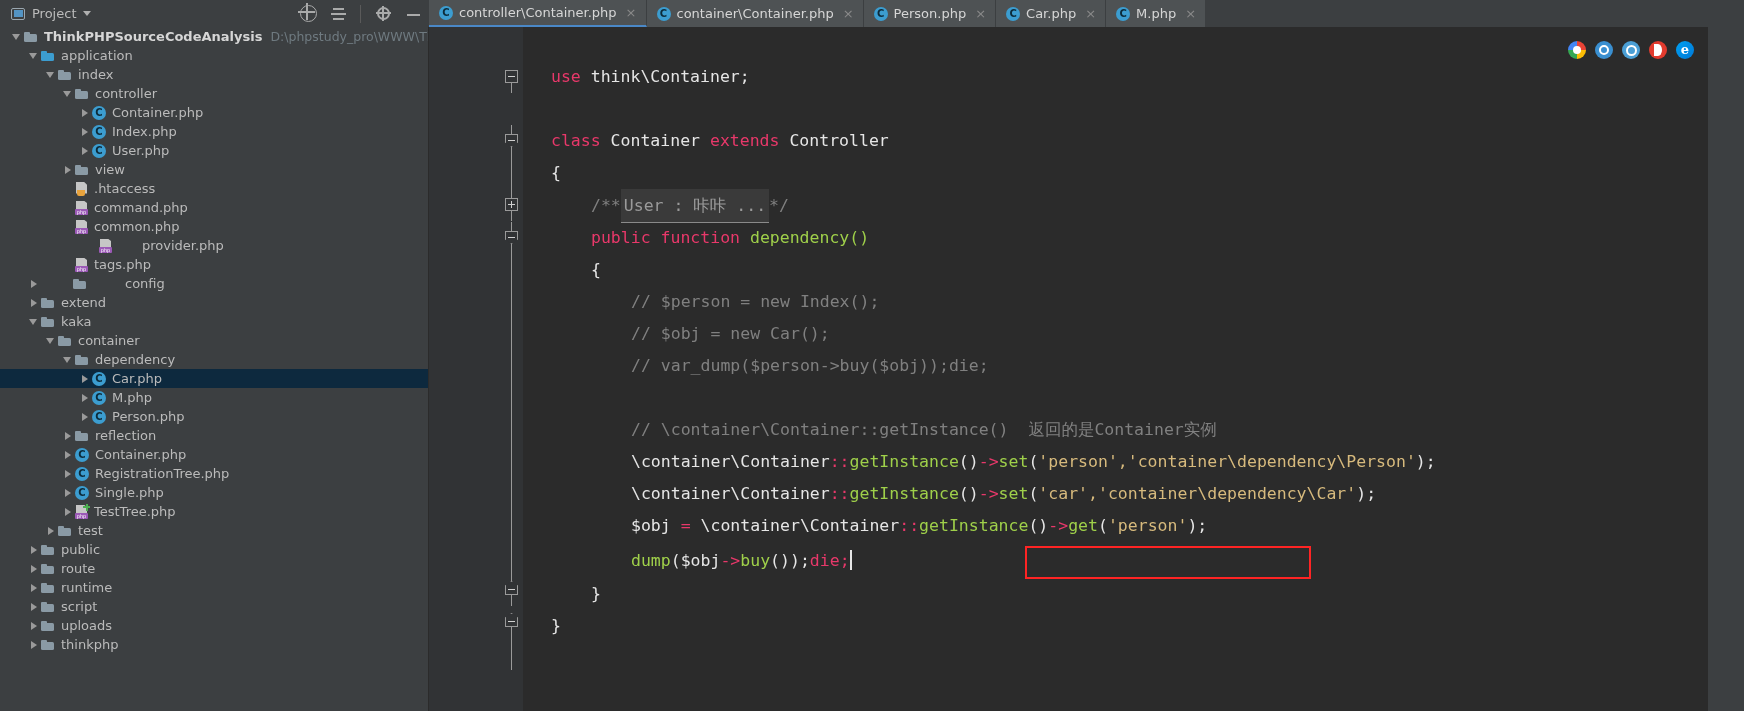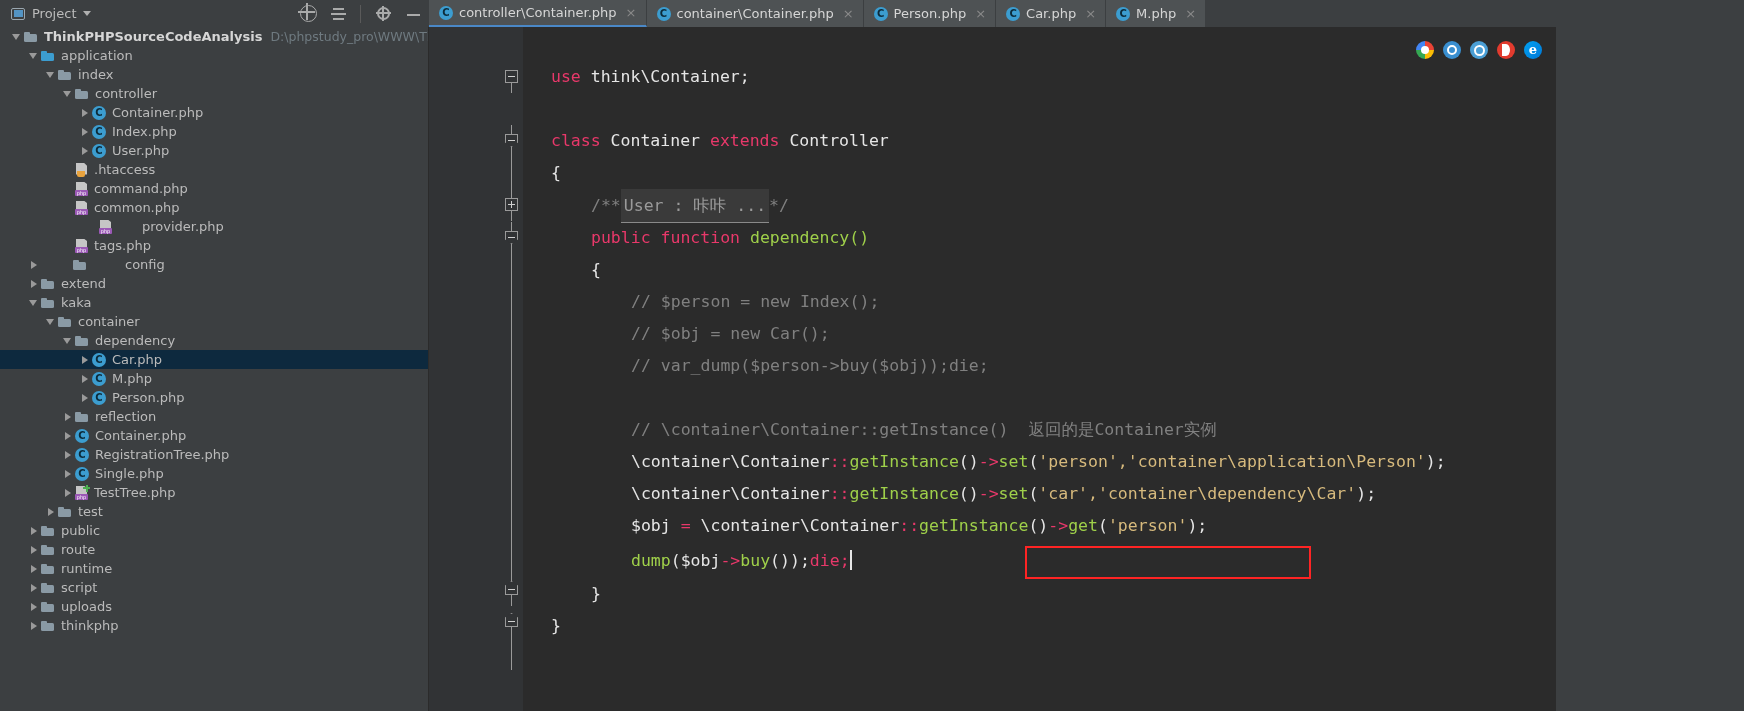--- a/index.html
+++ b/index.html
@@ -3,21 +3,21 @@
 <meta charset="utf-8">
 <style>
   html,body{margin:0;padding:0;}
   body{
     width:1744px;height:711px;overflow:hidden;
     background:#3c3f41;
     font-family:"DejaVu Sans","Liberation Sans",sans-serif;
     font-size:13px;color:#a9b7c6;
     -webkit-font-smoothing:antialiased;
   }
-  .ide{display:flex;flex-direction:column;width:1556px;height:711px;}
+  .ide{display:flex;flex-direction:column;width:1708px;height:711px;}
 
   
   .toprow{display:flex;height:27px;background:#3c3f41;flex:0 0 27px;}
   .vtabs{position:absolute;left:0;top:0;width:11px;height:711px;background:#3c3f41;}
   .vtab{position:absolute;left:1px;width:9px;background:#4e5254;}
 
   .projecthdr{width:429px;display:flex;align-items:center;height:27px;
               background:#3c3f41;box-sizing:border-box;padding-left:11px;}
   .proj-ico{width:14px;height:12px;border:1.5px solid #9aa7b0;border-radius:2px;
             box-sizing:border-box;display:inline-block;position:relative;margin-right:7px;}
@@ -236,20 +236,25 @@
           <span class="arrow r"></span>
           <span class="cls-ico">C</span>
           <span class="lbl">Index.php</span>
         </div>
         <div class="row" style="padding-left: 68px;">
           <span class="arrow r"></span>
           <span class="cls-ico">C</span>
           <span class="lbl">User.php</span>
         </div>
         <div class="row" style="padding-left: 51px;">
+          <span class="arrow r"></span>
+          <span class="folder"></span>
+          <span class="lbl">view</span>
+        </div>
+        <div class="row" style="padding-left: 51px;">
           <span class="arrow"></span>
           <span class="htfile">
             <span class="pg"></span>
             <span class="pn"></span>
           </span>
           <span class="lbl">.htaccess</span>
         </div>
         <div class="row" style="padding-left: 51px;">
           <span class="arrow"></span>
           <span class="phpfile">
@@ -502,21 +507,21 @@
         <div class="cl" style="top:195px;left:68px;"><span class="kw">public</span><span class="kw"> function </span><span class="fn">dependency()</span></div>
 
         <div class="cl" style="top:227px;left:68px;"><span class="txt">{</span></div>
 
         <div class="cl" style="top:259px;left:108px;"><span class="cmt">// $person = new Index();</span></div>
         <div class="cl" style="top:291px;left:108px;"><span class="cmt">// $obj = new Car();</span></div>
         <div class="cl" style="top:323px;left:108px;"><span class="cmt">// var_dump($person-&gt;buy($obj));die;</span></div>
 
         <div class="cl" style="top:387px;left:108px;"><span class="cmt">// \container\Container::getInstance()</span><span class="cmt">  </span><span class="cmt">返回的是Container实例</span></div>
 
-        <div class="cl" style="top:419px;left:108px;"><span class="txt">\container\Container</span><span class="op">::</span><span class="fn">getInstance</span><span class="txt">()</span><span class="op">-&gt;</span><span class="fn">set</span><span class="txt">(</span><span class="str">'person','container\application\Person'</span><span class="txt">);</span></div>
+        <div class="cl" style="top:419px;left:108px;"><span class="txt">\container\Container</span><span class="op">::</span><span class="fn">getInstance</span><span class="txt">()</span><span class="op">-&gt;</span><span class="fn">set</span><span class="txt">(</span><span class="str">'person','container\dependency\Person'</span><span class="txt">);</span></div>
 
         <div class="cl" style="top:451px;left:108px;"><span class="txt">\container\Container</span><span class="op">::</span><span class="fn">getInstance</span><span class="txt">()</span><span class="op">-&gt;</span><span class="fn">set</span><span class="txt">(</span><span class="str">'car','container\dependency\Car'</span><span class="txt">);</span></div>
 
         <div class="cl" style="top:483px;left:108px;"><span class="txt">$obj </span><span class="op">=</span><span class="txt"> \container\Container</span><span class="op">::</span><span class="fn">getInstance</span><span class="txt">()</span><span class="op">-&gt;</span><span class="fn">get</span><span class="txt">(</span><span class="str">'person'</span><span class="txt">);</span></div>
 
         <div class="cl" style="top:518px;left:108px;"><span class="fn">dump</span><span class="txt">($obj</span><span class="op">-&gt;</span><span class="fn">buy</span><span class="txt">());</span><span class="kw">die;</span><span class="caretbar"></span></div>
 
         <div class="cl" style="top:551px;left:68px;"><span class="txt">}</span></div>
         <div class="cl" style="top:583px;left:28px;"><span class="txt">}</span></div>
       </div>

